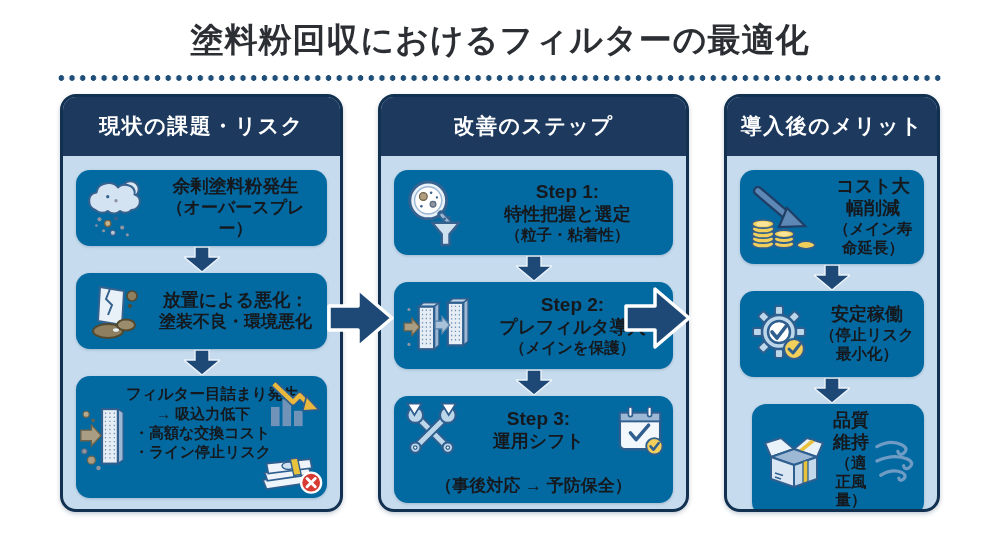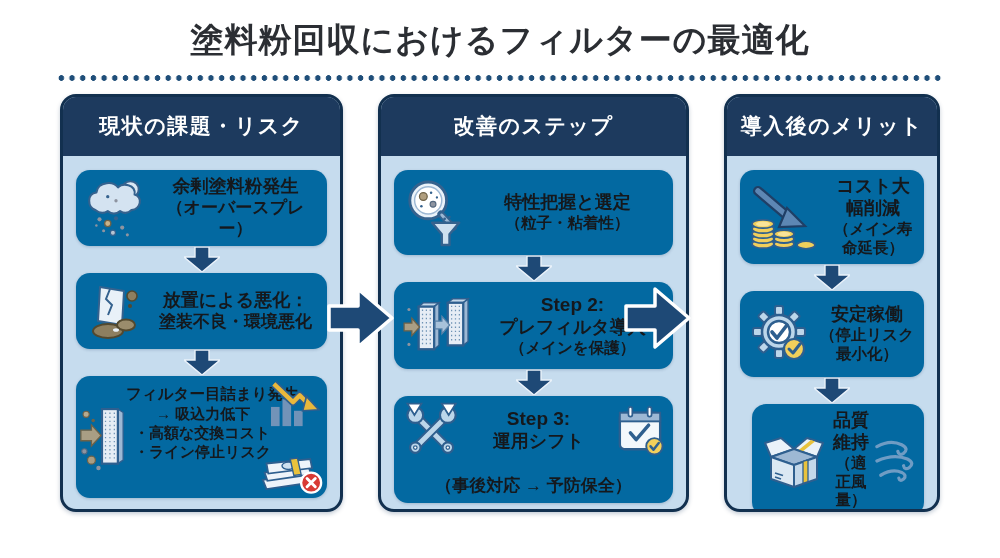--- a/index.html
+++ b/index.html
@@ -182,20 +182,21 @@
                 <circle cx="19" cy="30" r="1.3" fill="#35628e"></circle>
                 <circle cx="35" cy="21" r="1.2" fill="#35628e"></circle>
               <line x1="39" y1="38" x2="52" y2="52" stroke="#35628e" stroke-width="7" stroke-linecap="round"></line>
               <line x1="40" y1="39" x2="50" y2="50" stroke="#9db8d4" stroke-width="3" stroke-linecap="round"></line>
               <circle cx="43" cy="43" r="1.4" fill="#35628e"></circle>
                 <circle cx="48" cy="41" r="1.2" fill="#35628e"></circle>
               <polygon points="30,47 58,47 48,59 48,70 40,70 40,59" fill="#cfe0ef" stroke="#35628e" stroke-width="2.5" stroke-linejoin="round"></polygon>
             </svg>
           </span>
           <div class="txt">
+            <div class="l-step">Step 1:</div>
             <div class="l-main">特性把握と選定</div>
             <div class="l-paren">（粒子・粘着性）</div>
           </div>
         </div>
 
         <span class="down">
           <svg width="36" height="25" viewBox="0 0 36 25">
               <polygon points="11,0 25,0 25,10 36,10 18,25 0,10 11,10" fill="#1e4976" stroke="#eaf2fa" stroke-width="1.4"></polygon>
             </svg>
         </span>

